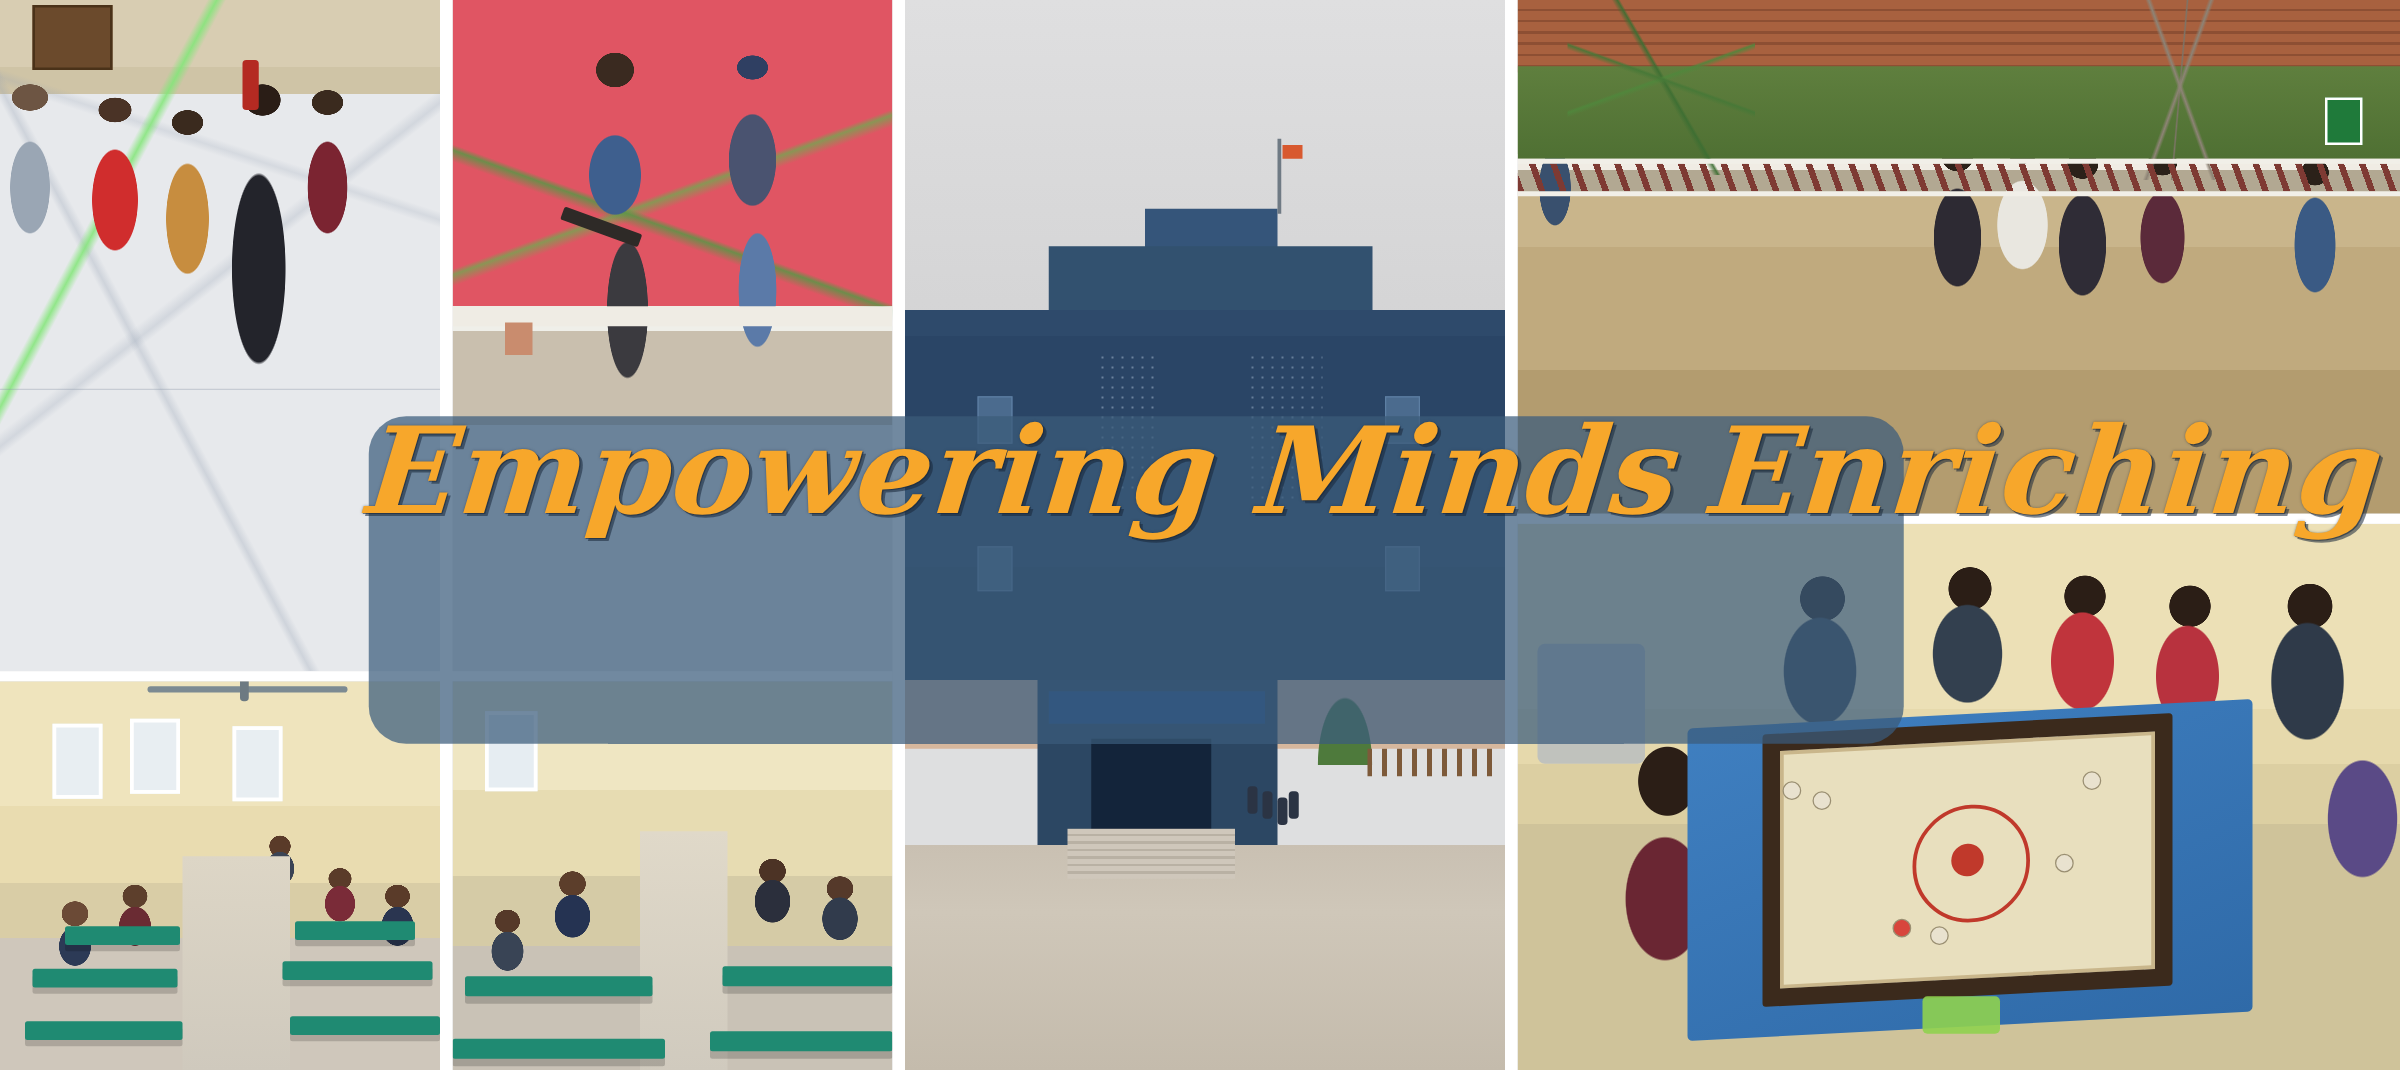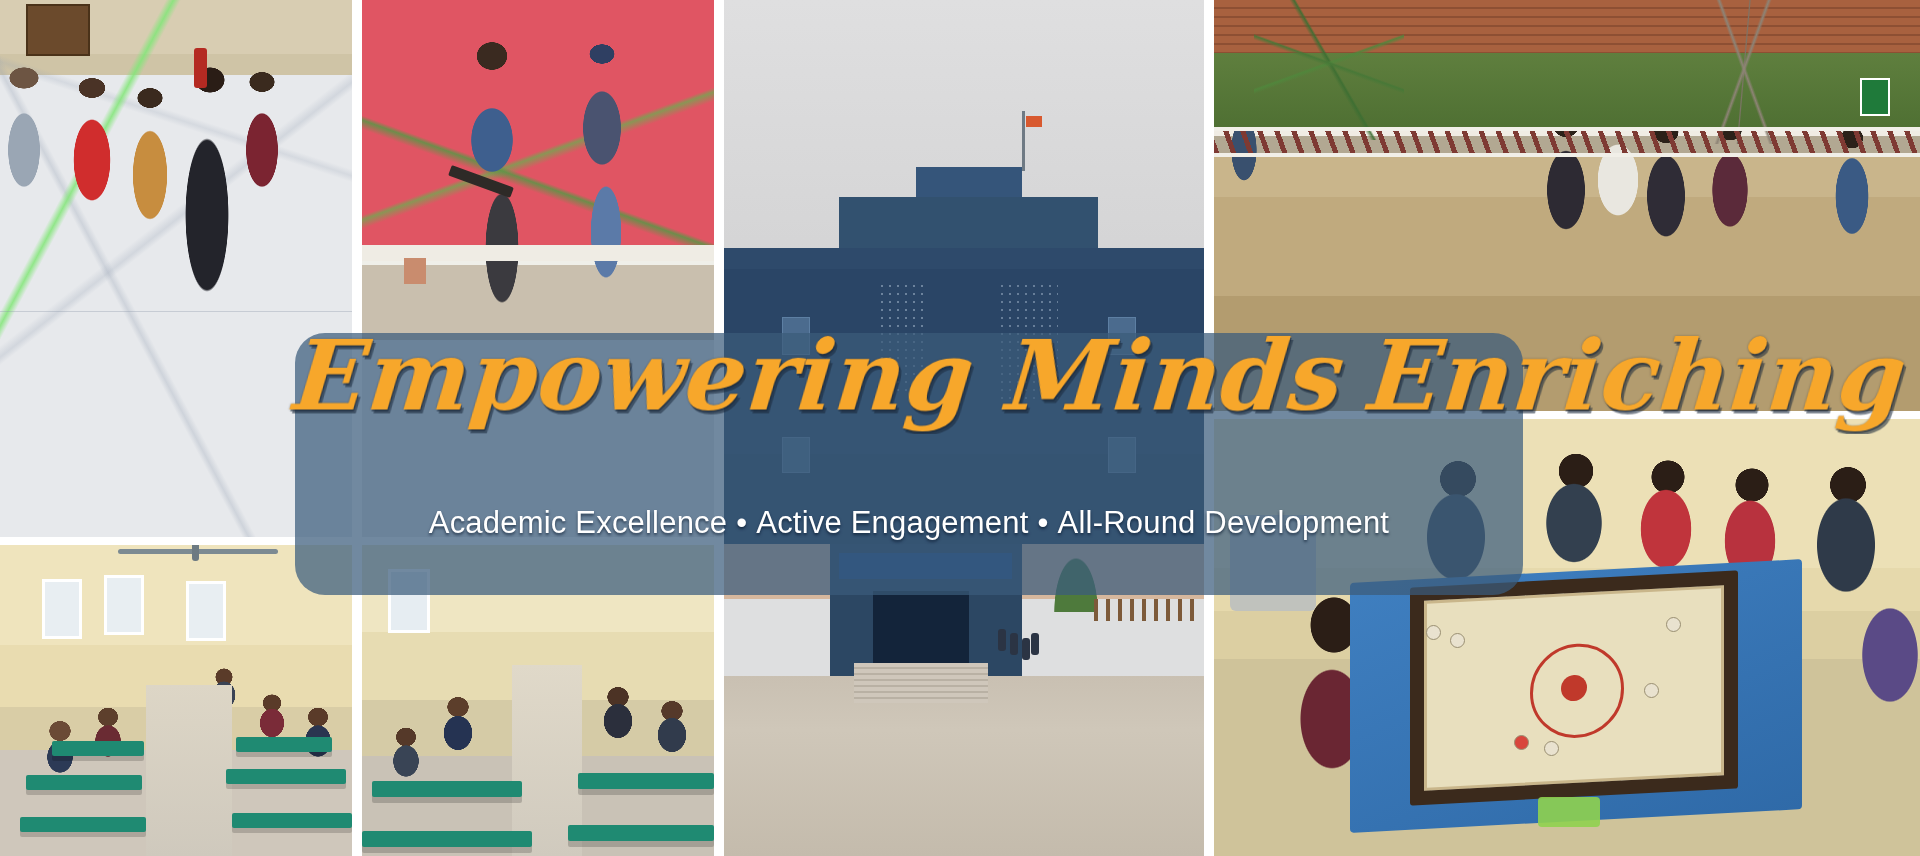--- a/index.html
+++ b/index.html
@@ -381,19 +381,16 @@
     <div class="gut" style="left:0;top:537px;width:714px;height:8px;"></div>
     <div class="gut" style="left:1214px;top:411px;width:706px;height:8px;"></div>
   </div>
 
   <div class="banner">
 
     <div class="headline">
       <span>Empowering Minds</span><span class="gap"></span><span>Enriching Futures</span>
     </div>
 
-    <div class="subtitle">
-      <span>Academic Excellence</span><span class="dot">•</span><span>Active Engagement</span><span class="dot">•</span><span>All-Round Development</span>
-    </div>
 
   </div>
 
 </div>
 
 </body></html>

